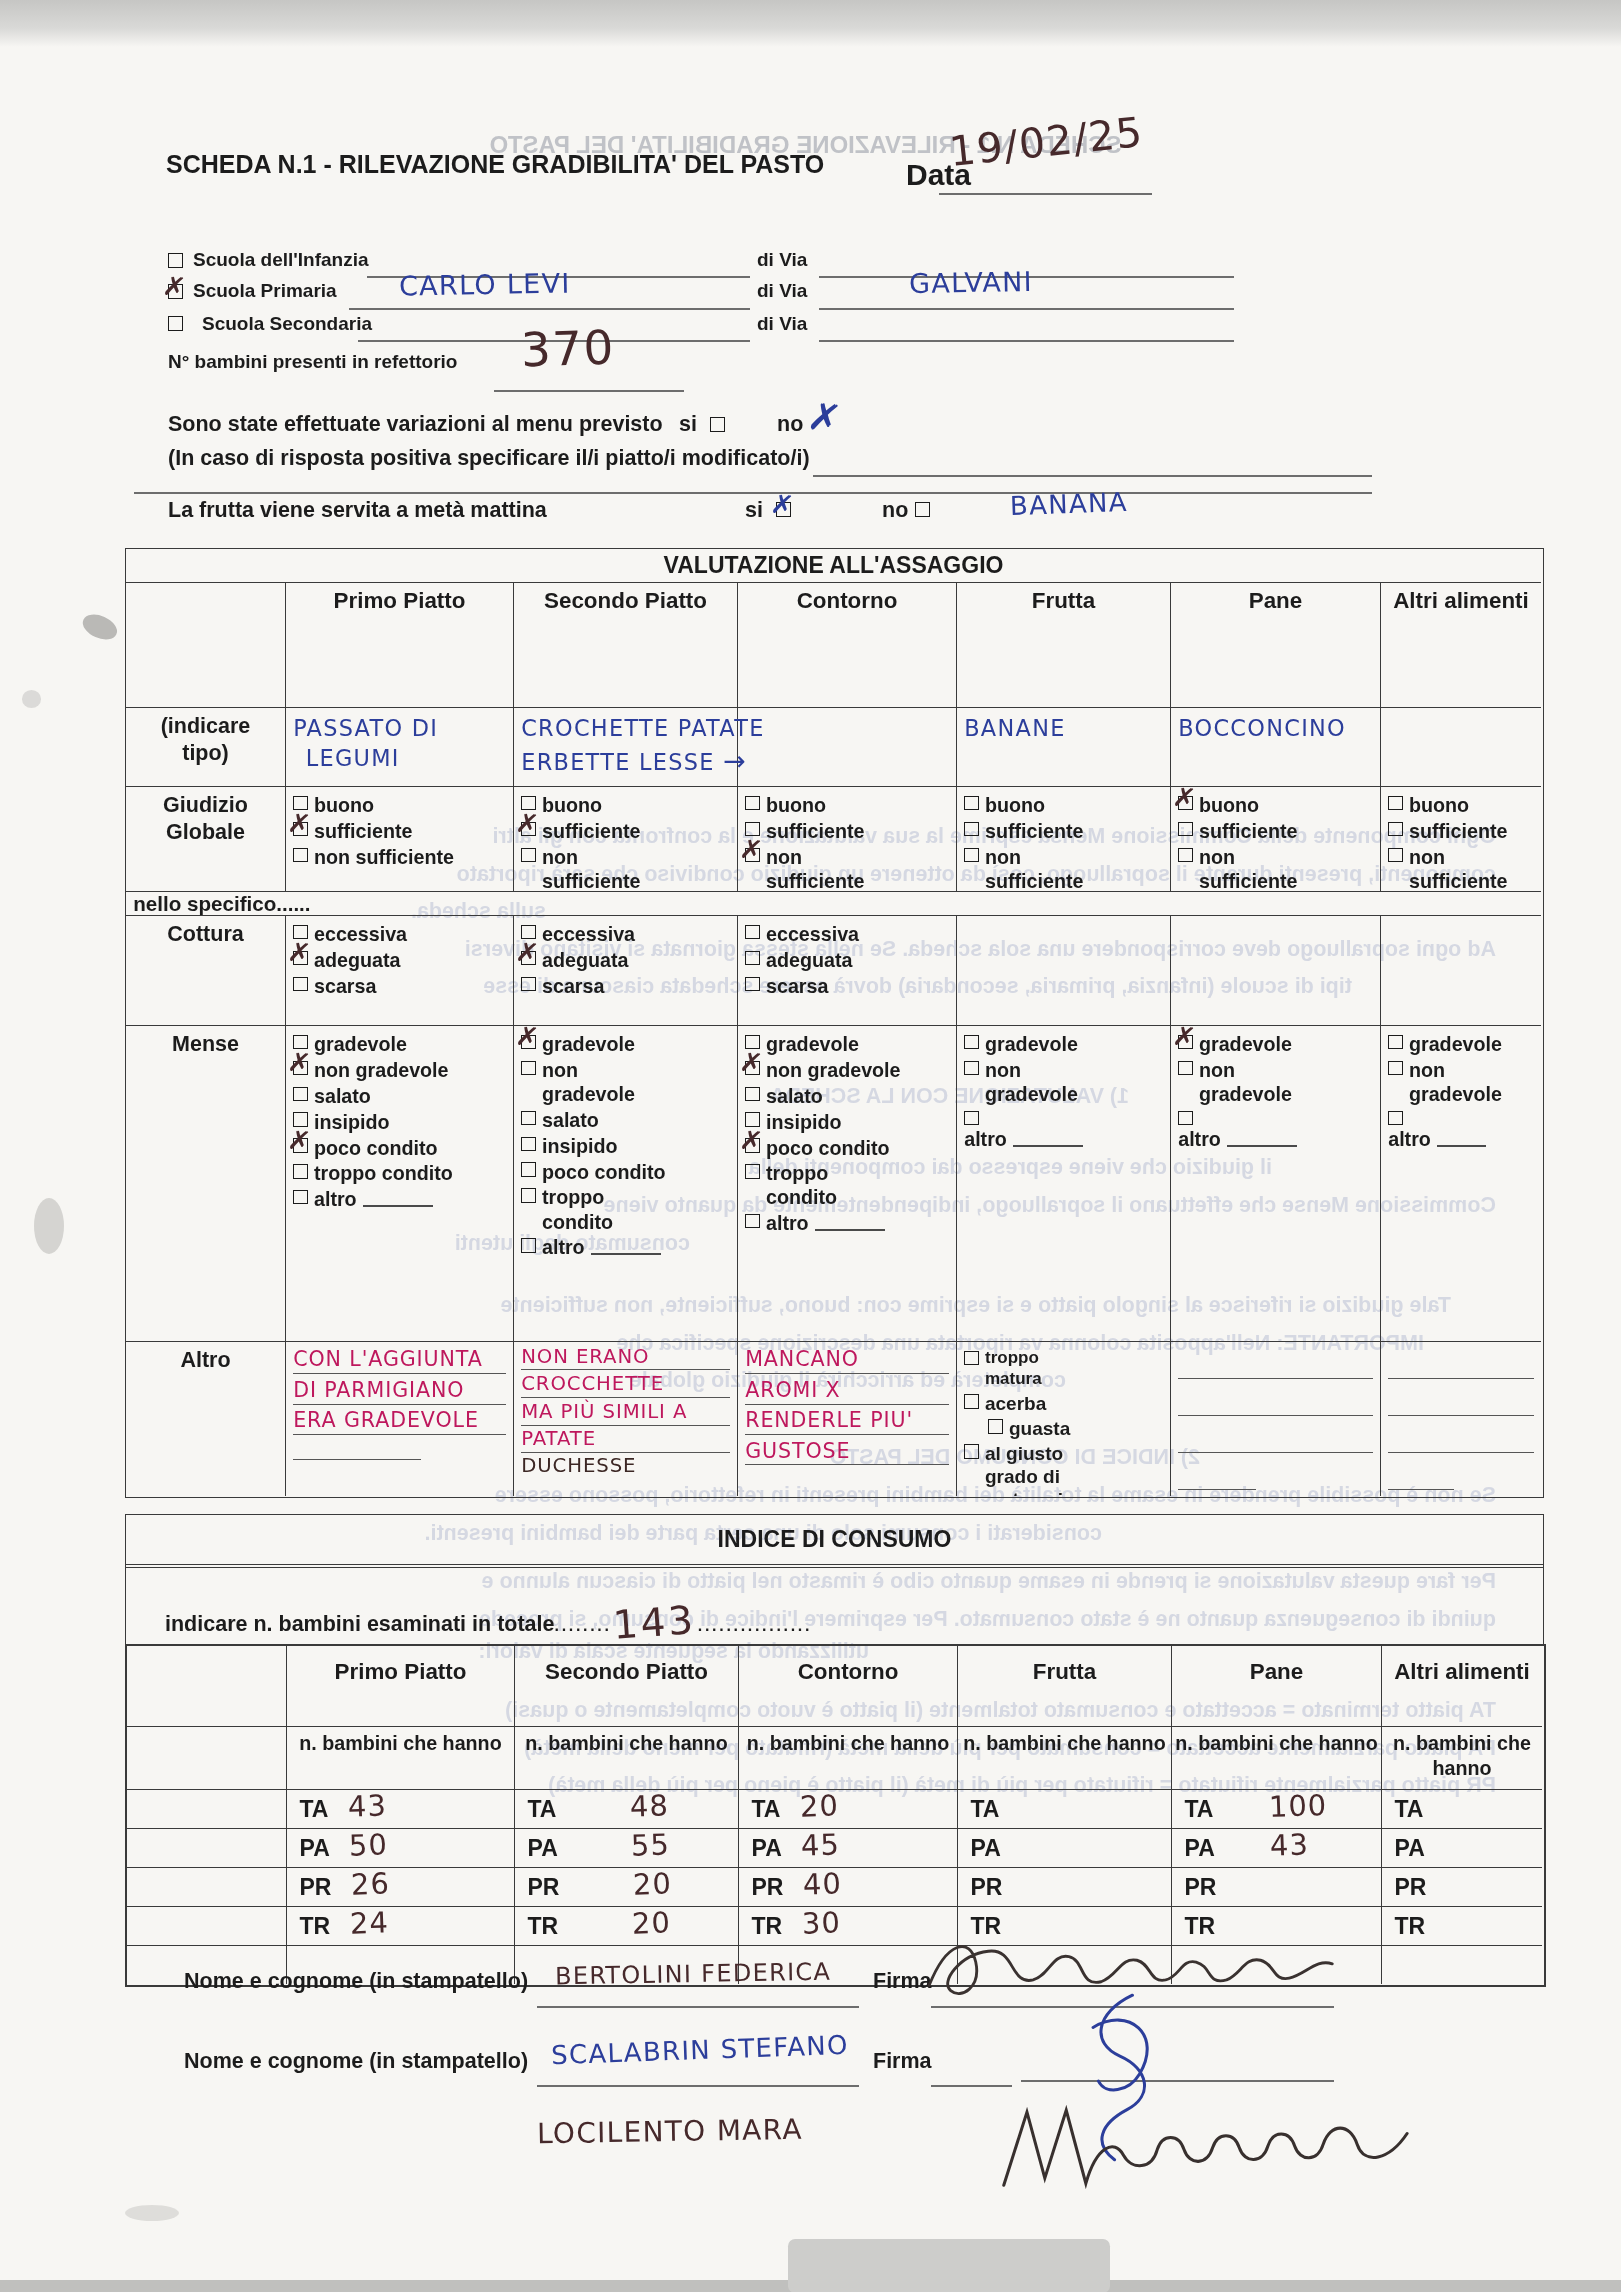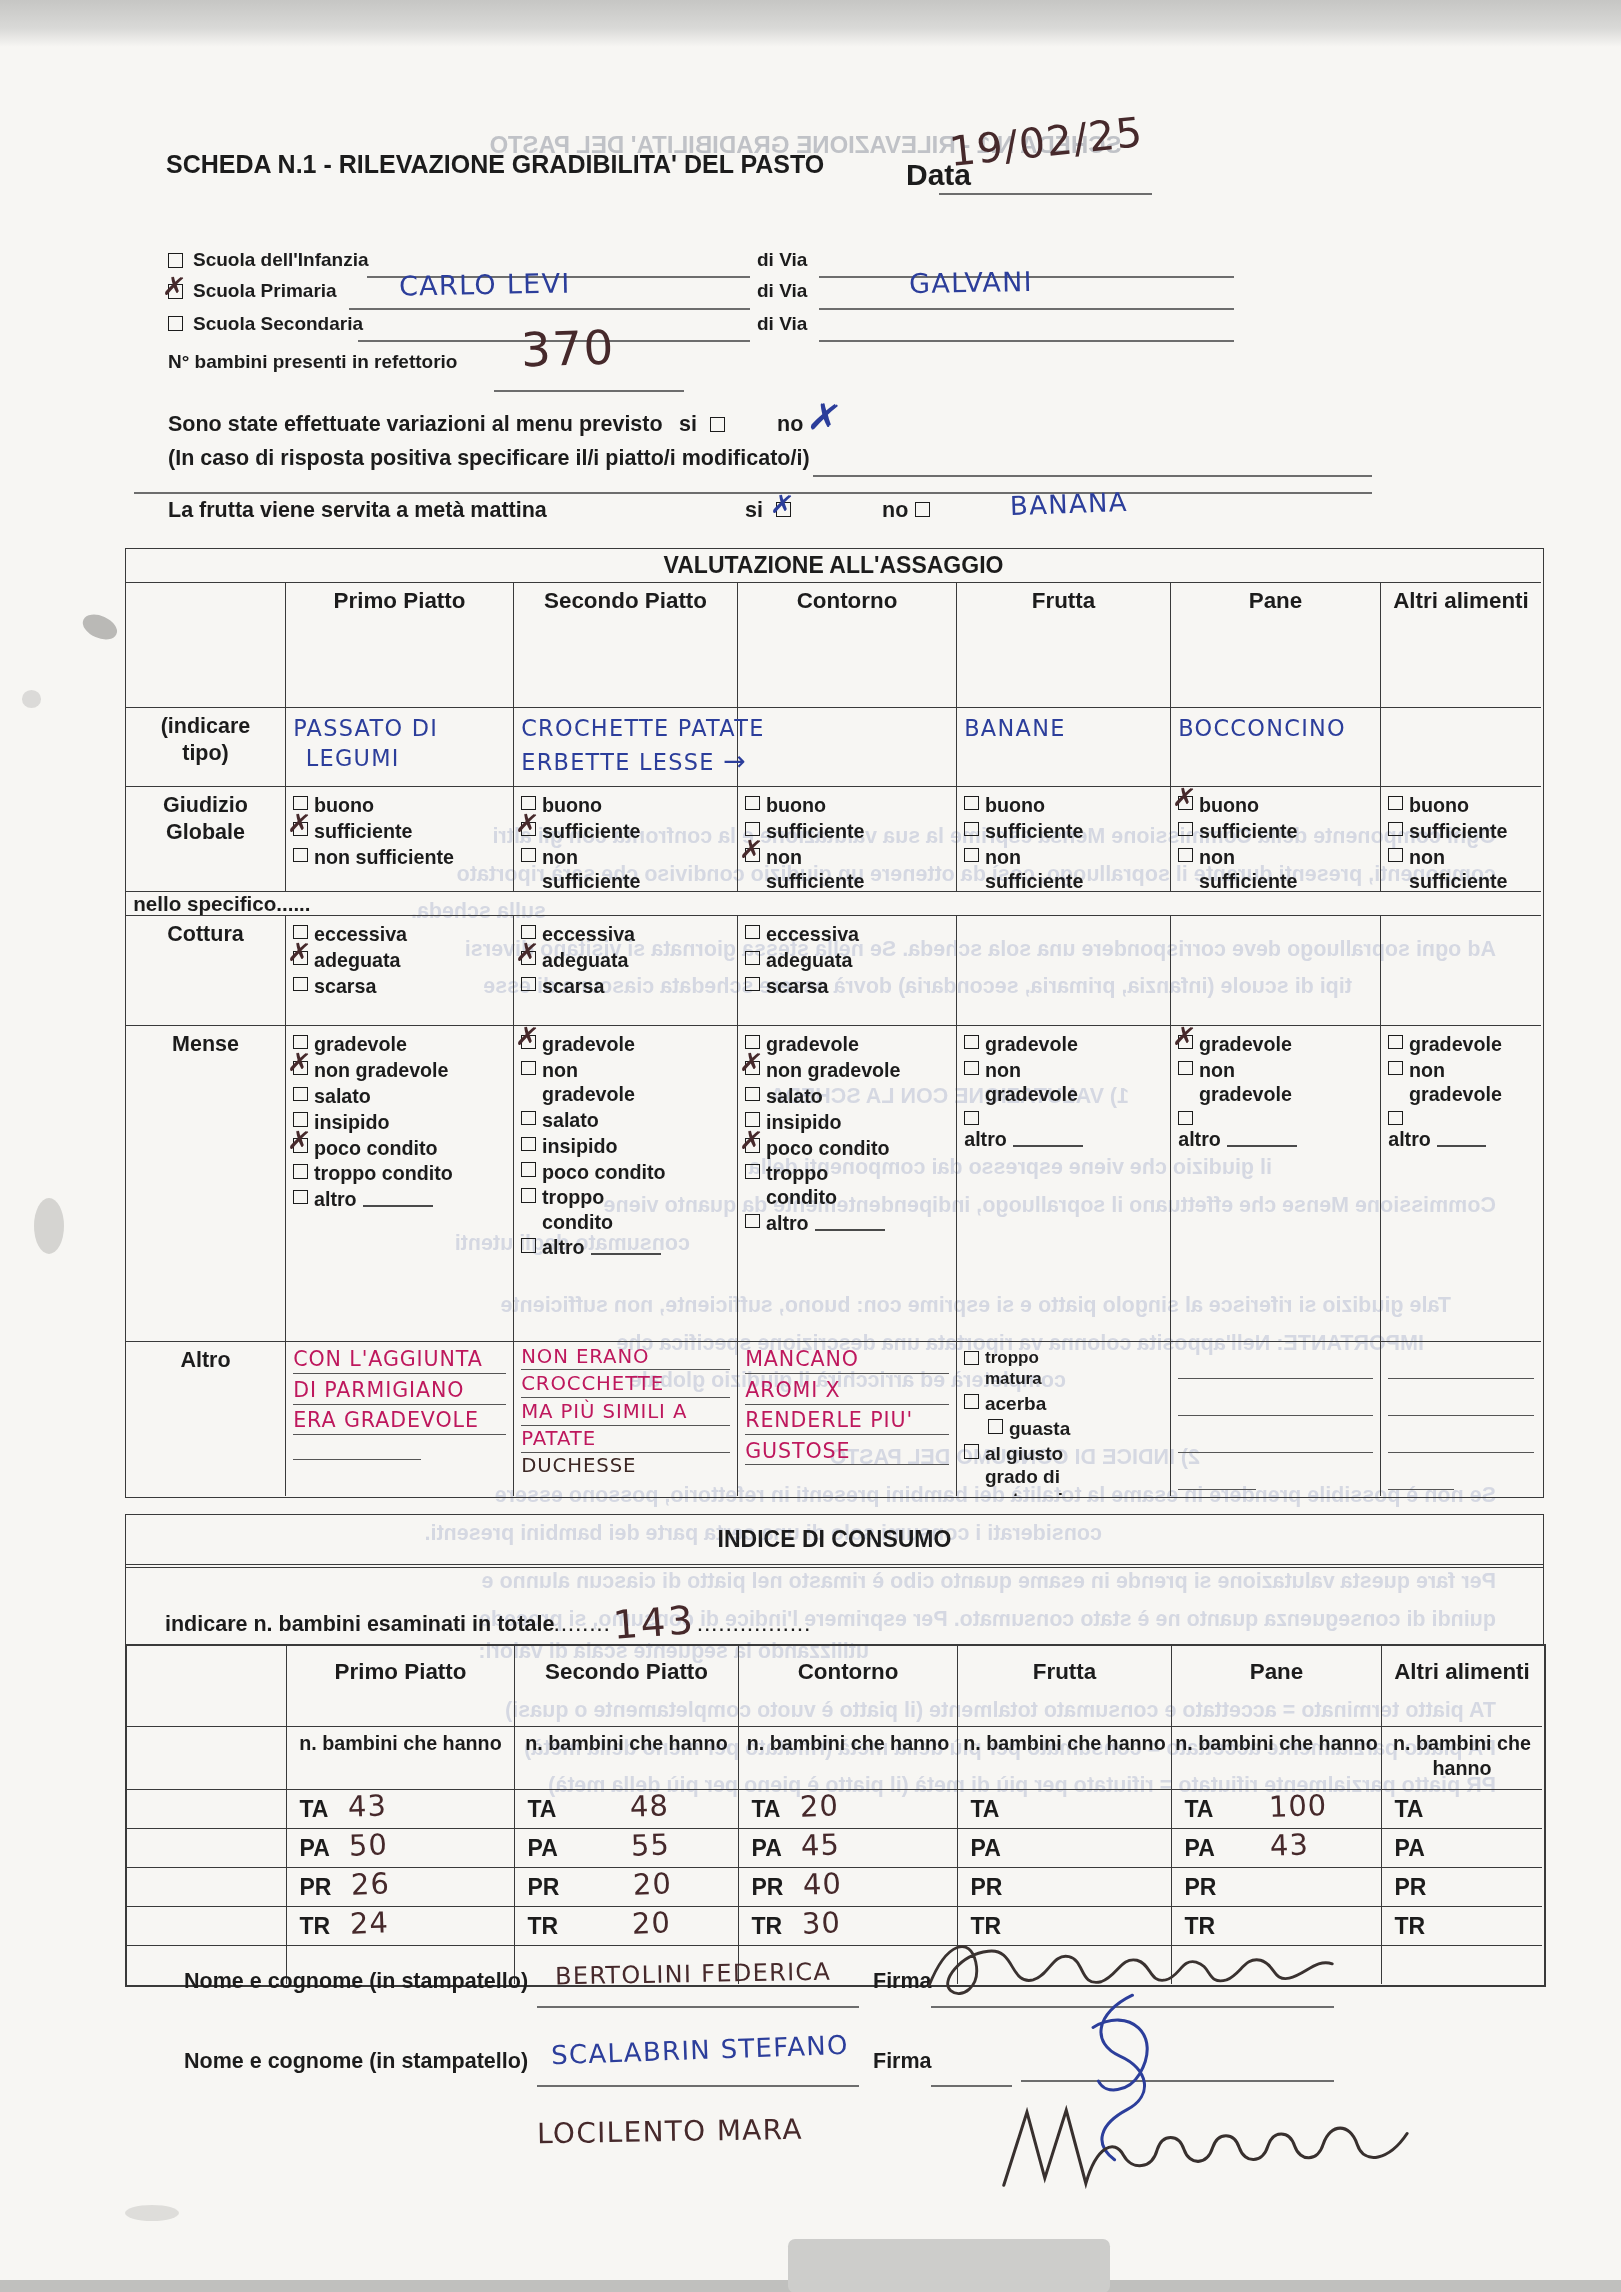--- a/index.html
+++ b/index.html
@@ -119,21 +119,21 @@
   <div class="abs print sz24" style="left:193px;top:280px;z-index:2;">Scuola Primaria</div>
   <div class="abs hwb" style="left:399px;top:269px;font-size:27px;transform:rotate(-1deg);z-index:3;">CARLO LEVI</div>
   <div class="uline" style="left:349px;top:308px;width:401px;z-index:2;"></div>
   <div class="abs print sz24" style="left:757px;top:280px;z-index:2;">di Via</div>
   <div class="abs hwb" style="left:909px;top:267px;font-size:27px;transform:rotate(-1deg);z-index:3;">GALVANI</div>
   <div class="uline" style="left:819px;top:308px;width:415px;z-index:2;"></div>
 
   <span class="fcb" style="left:168px;top:316px;z-index:2;">
       <span class="mk"></span>
     </span>
-  <div class="abs print sz24" style="left:193px;top:313px;z-index:2;">Scuola Secondaria</div>
+  <div class="abs print sz24" style="left:202px;top:313px;z-index:2;">Scuola Secondaria</div>
   <div class="uline" style="left:358px;top:340px;width:392px;z-index:2;"></div>
   <div class="abs print sz24" style="left:757px;top:313px;z-index:2;">di Via</div>
   <div class="uline" style="left:819px;top:340px;width:415px;z-index:2;"></div>
 
   <div class="abs print sz24" style="left:168px;top:351px;z-index:2;">N° bambini presenti in refettorio</div>
   <div class="abs hwd" style="left:521px;top:321px;font-size:47px;transform:rotate(-2deg);z-index:3;">370</div>
   <div class="uline" style="left:494px;top:390px;width:190px;z-index:2;"></div>
 
   <div class="abs qtext" style="left:168px;top:412px;z-index:2;">Sono state effettuate variazioni al menu previsto</div>
   <div class="abs qtext" style="left:679px;top:412px;z-index:2;">si</div>

